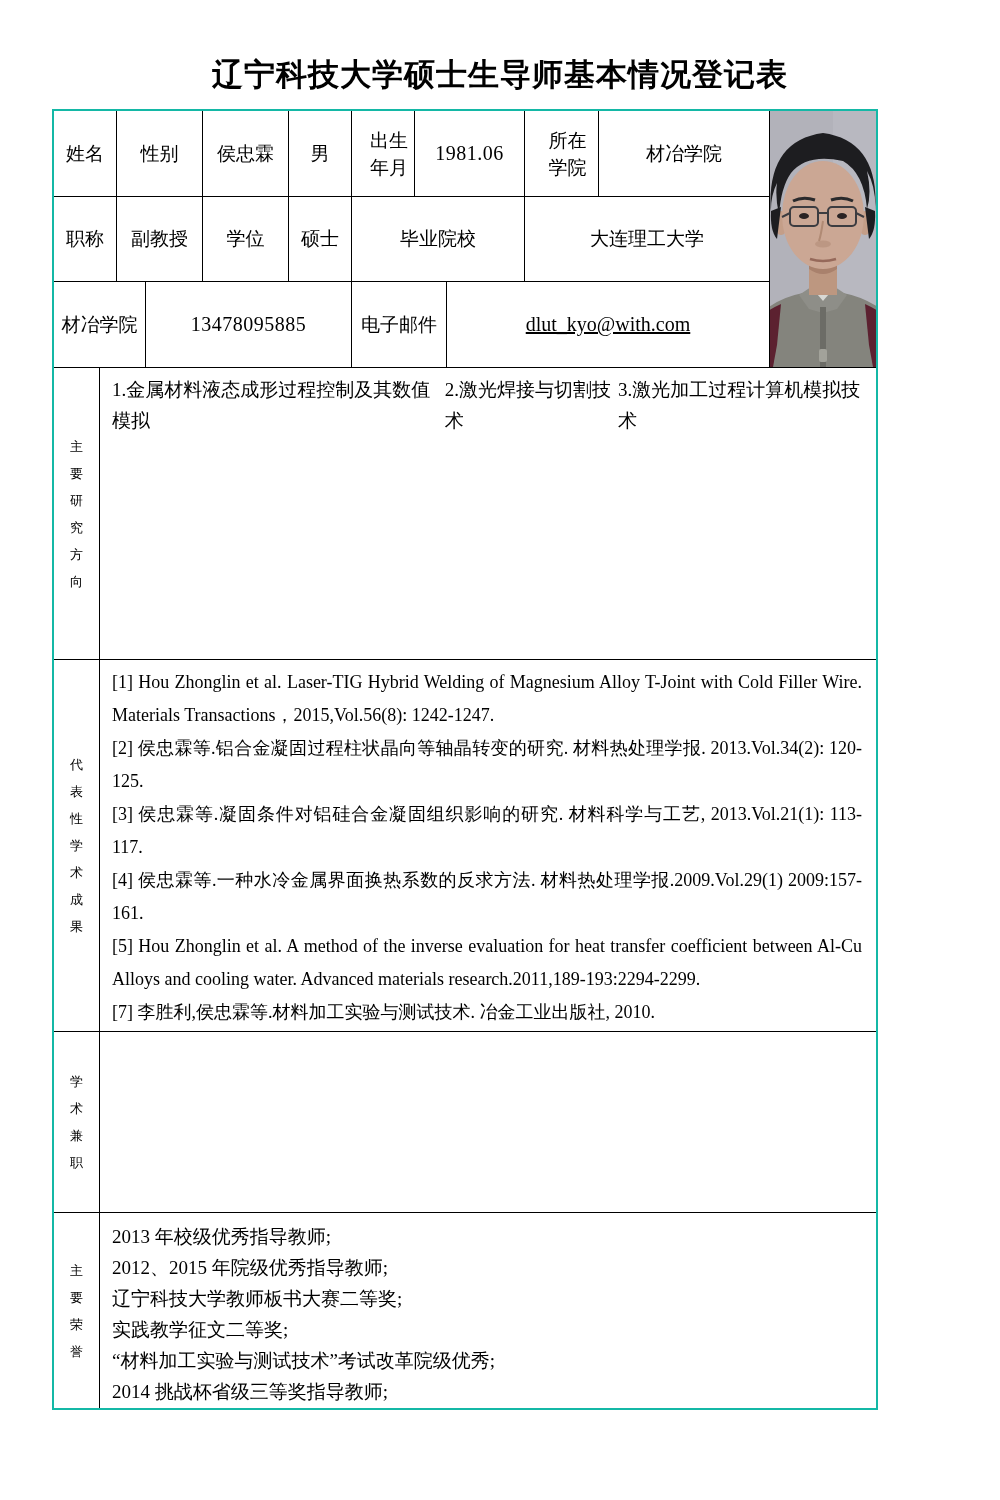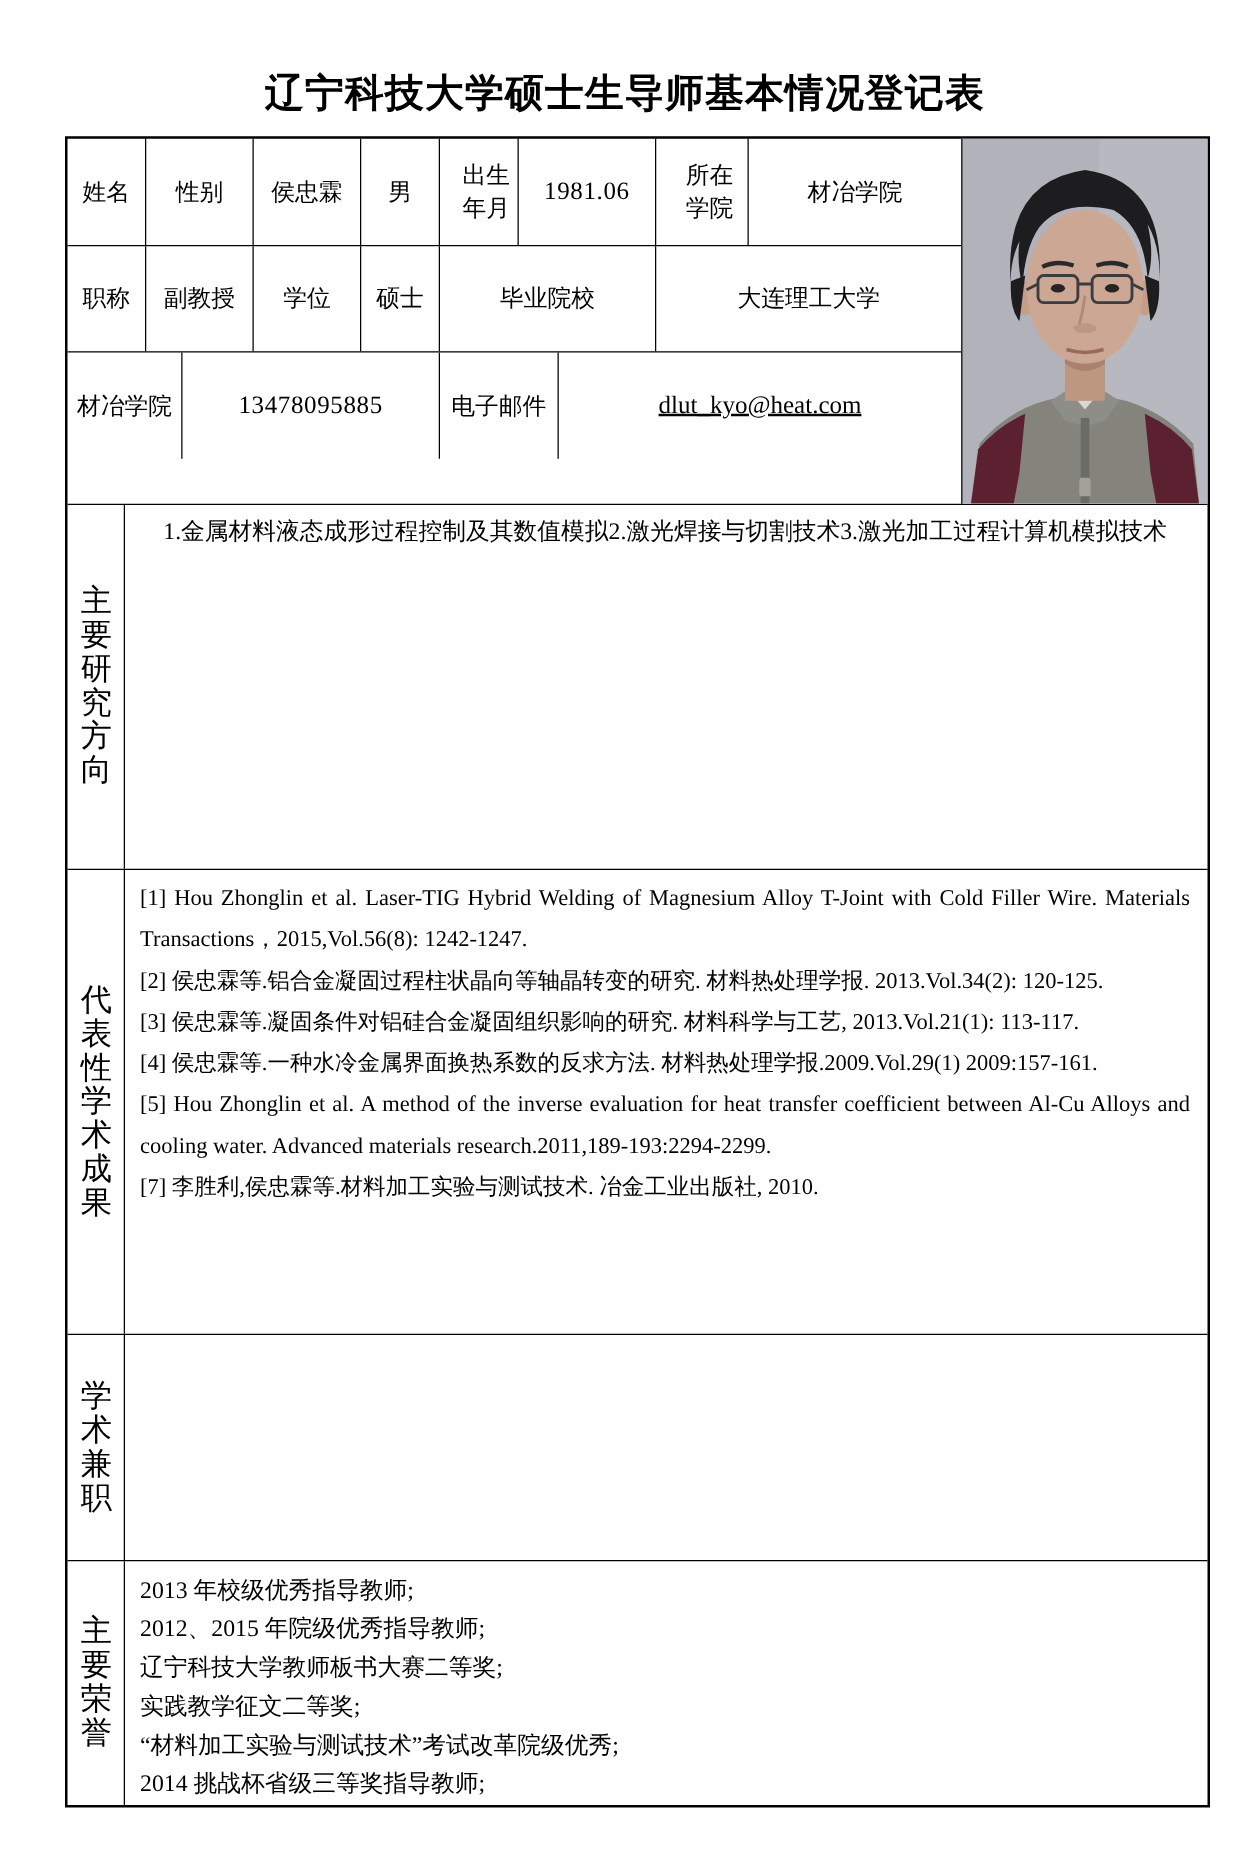--- a/index.html
+++ b/index.html
@@ -12,22 +12,22 @@
   }
   .page-title {
     margin-top: 54px;
     height: 42px; line-height: 42px;
     text-align: center;
     font-size: 31px; font-weight: bold;
     letter-spacing: 1px;
   }
   .ftable {
     margin-left: 52px; margin-top: 13px;
-    width: 916px;
-    border: 2px solid #000000;
+    width: 826px;
+    border: 2px solid #14b8a6;
     background: #fff;
   }
   
   .top-block { display: flex; border-bottom: 1px solid #000; }
   .top-rows { width: 715px; }
   .trow { display: flex; }
   .trow.b { border-bottom: 1px solid #000; }
   .r1 { height: 86px; } .r2 { height: 85px; } .r3 { height: 85px; }
   .tcell {
     border-right: 1px solid #000;
@@ -54,22 +54,22 @@
   .s-pubs { height: 372px; }
   .s-posts { height: 181px; }
   .s-honors { height: 195px; }
   .v-label {
     width: 46px;
     border-right: 1px solid #000;
     display: flex; align-items: center; justify-content: center;
   }
   .v-label span {
     width: 24px;
-    font-size: 25px; line-height: 27px;
-    text-align: left;
+    font-size: 13px; line-height: 27px;
+    text-align: center;
     display: inline-block;
   }
   .s-content {
     flex: 1;
     padding: 6px 14px 6px 12px;
     overflow: hidden;
   }
   .s-content.center { display: flex; justify-content: center; }
   .research-line { font-size: 19px; line-height: 31px; }
   .pub-item { font-size: 18px; line-height: 33px; text-align: justify; }
@@ -107,21 +107,21 @@
         <div class="tcell" style="width:63px">硕士</div>
         <div class="tcell" style="width:173px">毕业院校</div>
         <div class="tcell" style="flex:1;border-right:none">大连理工大学</div>
       </div>
 
       <div class="trow r3">
         <div class="tcell" style="width:92px">材冶学院</div>
         <div class="tcell num" style="width:206px">13478095885</div>
         <div class="tcell" style="width:95px">电子邮件</div>
         <div class="tcell" style="flex:1;border-right:none">
-          <span class="email-value">dlut_kyo@heat.com</span>
+          <span class="email-value">dlut_kyo@with.com</span>
         </div>
       </div>
 
     </div>
 
     <div class="photo-cell" style="border-left:1px solid #000" title="证件照：戴眼镜男教师，灰色拉链上衣">
 
       <svg viewBox="0 0 172 256" preserveAspectRatio="xMidYMid slice">
         <rect x="0" y="0" width="172" height="256" fill="#b2b2ba"></rect>
         <rect x="96" y="0" width="76" height="256" fill="#bcbcc4" opacity="0.6"></rect>

